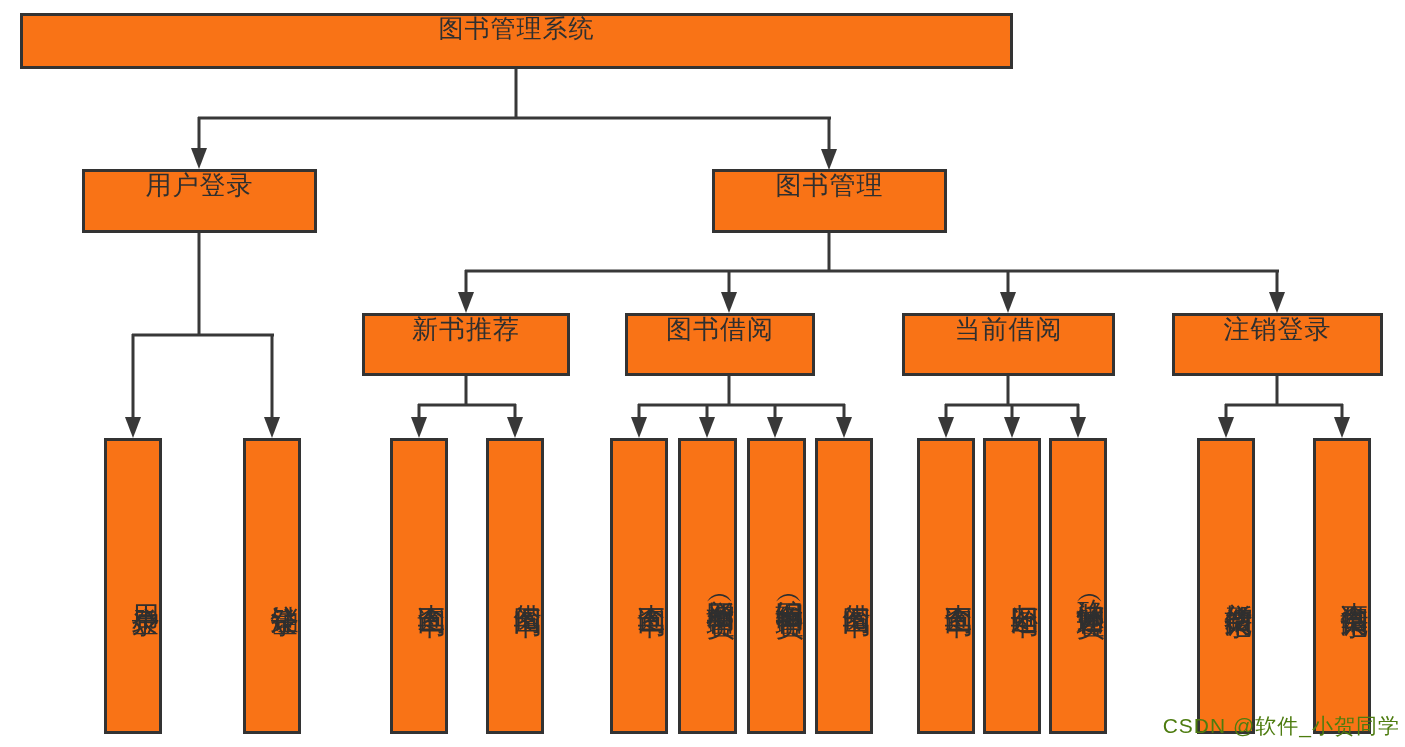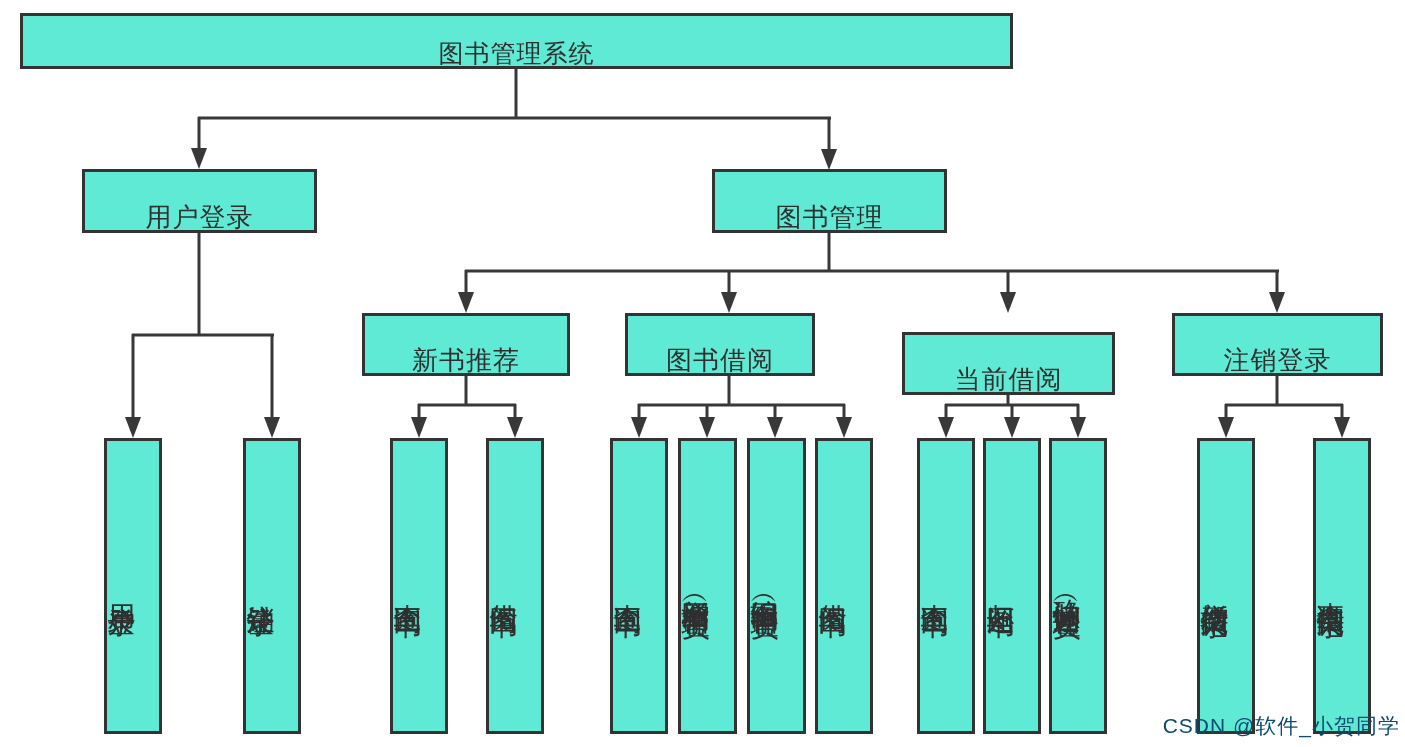--- a/index.html
+++ b/index.html
@@ -1,46 +1,46 @@
 <!DOCTYPE html>
 <html><head>
 <meta charset="utf-8">
 <style>
   html,body{margin:0;padding:0;background:#ffffff;}
   body{font-family:"Liberation Sans","DejaVu Sans",sans-serif;}
   .stage{position:relative;width:1405px;height:747px;background:#ffffff;overflow:hidden;}
   .wires{position:absolute;left:0;top:0;z-index:0;}
   .node{
     position:absolute;
-    background:#5eead4;
+    background:#f97316;
     border:3px solid #333333;
     box-sizing:border-box;
     display:flex;
-    align-items:flex-end;
+    align-items:flex-start;
     justify-content:center;
     color:#2f2f2f;
     z-index:1;
     text-align:center;
     line-height:1;
   }
   .hnode{font-size:26px;letter-spacing:1px;}
   .root{font-size:25px;letter-spacing:1px;}
   .vnode{
     writing-mode:vertical-rl;
     text-orientation:mixed;
     font-size:28px;
     letter-spacing:2px;
     line-height:1;
   }
   .watermark{
     position:absolute;
     top:712px;
     right:5px;
     font-size:21px;
-    color:#0c4a6e;
+    color:#4d7c0f;
     z-index:2;
     letter-spacing:1px;
     white-space:nowrap;
   }
 </style>
 </head>
 <body>
 
 <div class="stage">
 
@@ -94,21 +94,21 @@
   <div class="node hnode" style="left:362px;top:313px;width:208px;height:63px;">
     <span>新书推荐</span>
   </div>
 
   <div class="node hnode" style="left:712px;top:169px;width:235px;height:64px;">
     <span>图书管理</span>
   </div>
   <div class="node hnode" style="left:625px;top:313px;width:190px;height:63px;">
     <span>图书借阅</span>
   </div>
-  <div class="node hnode" style="left:902px;top:313px;width:213px;height:63px;margin-top:19px;">
+  <div class="node hnode" style="left:902px;top:313px;width:213px;height:63px;">
     <span>当前借阅</span>
   </div>
   <div class="node hnode" style="left:1172px;top:313px;width:211px;height:63px;">
     <span>注销登录</span>
   </div>
 
   <div class="node vnode" style="left:104px;top:438px;width:58px;height:296px;">
     <span>用户登录</span>
   </div>
   <div class="node vnode" style="left:243px;top:438px;width:58px;height:296px;">

